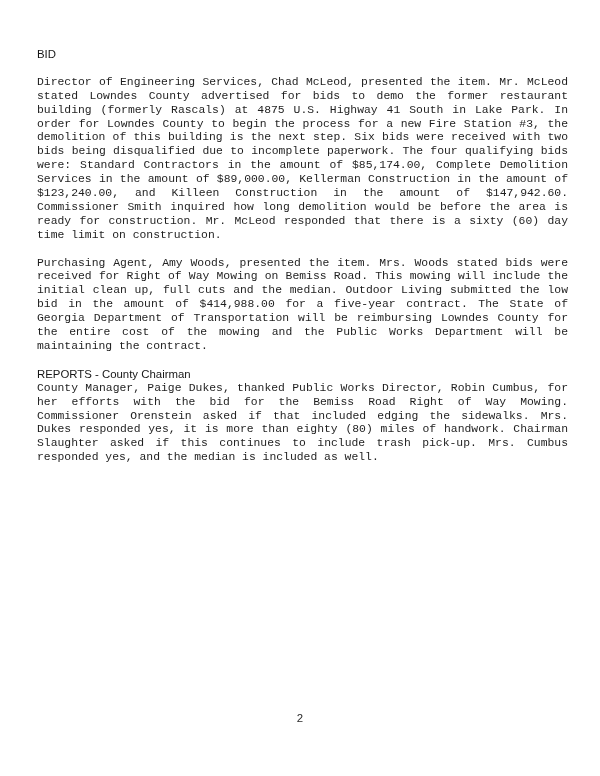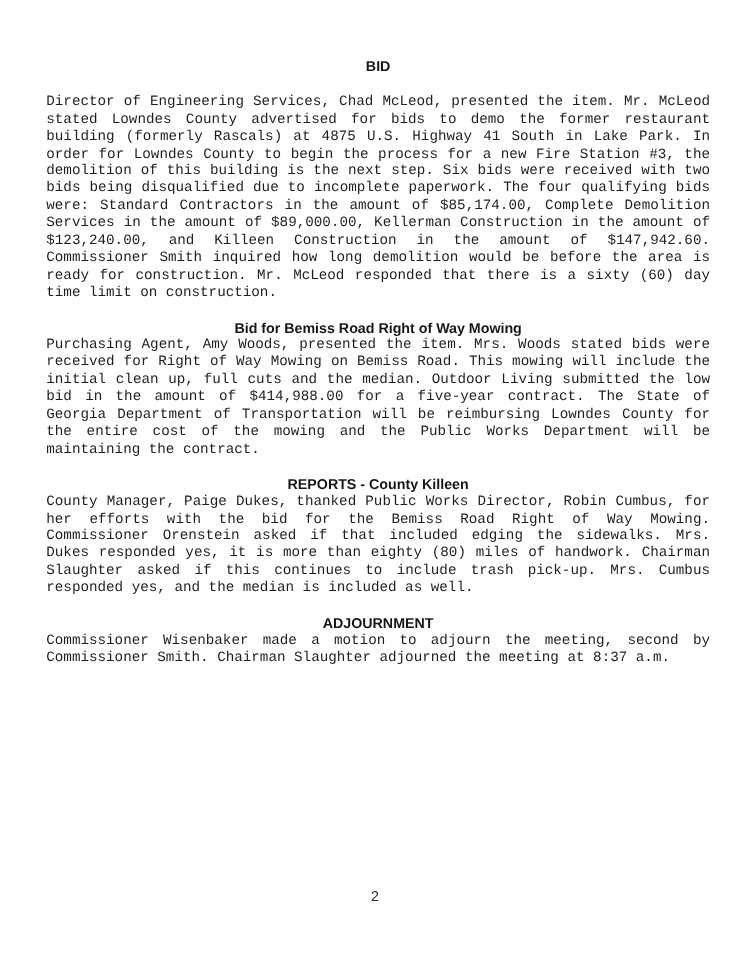--- a/index.html
+++ b/index.html
@@ -28,23 +28,22 @@
   .doc-section {
     margin: 0 0 13.9px 0;
   }
   .doc-section:last-child {
     margin-bottom: 0;
   }
   .section-heading {
     margin: 0;
     font-size: 11.4px;
     line-height: 13.9px;
-    font-weight: bold;
+    font-weight: normal;
     color: #161616;
-    text-align: center;
   }
   .section-body {
     margin: 0;
     text-align: justify;
     color: #1e1e1e;
     font-family: Liberation Mono, monospace;
   }
   .page-number {
     position: absolute;
     top: 712px;
@@ -64,30 +63,25 @@
 
     <div class="doc-section">
       <h2 class="section-heading">BID</h2>
     </div>
 
     <div class="doc-section">
       <p class="section-body">Director of Engineering Services, Chad McLeod, presented the item. Mr. McLeod stated Lowndes County advertised for bids to demo the former restaurant building (formerly Rascals) at 4875 U.S. Highway 41 South in Lake Park. In order for Lowndes County to begin the process for a new Fire Station #3, the demolition of this building is the next step. Six bids were received with two bids being disqualified due to incomplete paperwork. The four qualifying bids were: Standard Contractors in the amount of $85,174.00, Complete Demolition Services in the amount of $89,000.00, Kellerman Construction in the amount of $123,240.00, and Killeen Construction in the amount of $147,942.60. Commissioner Smith inquired how long demolition would be before the area is ready for construction. Mr. McLeod responded that there is a sixty (60) day time limit on construction.</p>
     </div>
 
     <div class="doc-section">
-      <h2 class="section-heading">Bid for Bemiss Road Right of Way Mowing</h2>
       <p class="section-body">Purchasing Agent, Amy Woods, presented the item. Mrs. Woods stated bids were received for Right of Way Mowing on Bemiss Road. This mowing will include the initial clean up, full cuts and the median. Outdoor Living submitted the low bid in the amount of $414,988.00 for a five-year contract. The State of Georgia Department of Transportation will be reimbursing Lowndes County for the entire cost of the mowing and the Public Works Department will be maintaining the contract.</p>
     </div>
 
     <div class="doc-section">
-      <h2 class="section-heading">REPORTS - County Killeen</h2>
+      <h2 class="section-heading">REPORTS - County Chairman</h2>
       <p class="section-body">County Manager, Paige Dukes, thanked Public Works Director, Robin Cumbus, for her efforts with the bid for the Bemiss Road Right of Way Mowing. Commissioner Orenstein asked if that included edging the sidewalks. Mrs. Dukes responded yes, it is more than eighty (80) miles of handwork. Chairman Slaughter asked if this continues to include trash pick-up. Mrs. Cumbus responded yes, and the median is included as well.</p>
     </div>
 
-    <div class="doc-section">
-      <h2 class="section-heading">ADJOURNMENT</h2>
-      <p class="section-body">Commissioner Wisenbaker made a motion to adjourn the meeting, second by Commissioner Smith. Chairman Slaughter adjourned the meeting at 8:37 a.m.</p>
-    </div>
 
   </div>
 
   <div class="page-number">2</div>
 </div>
 
 </body></html>

